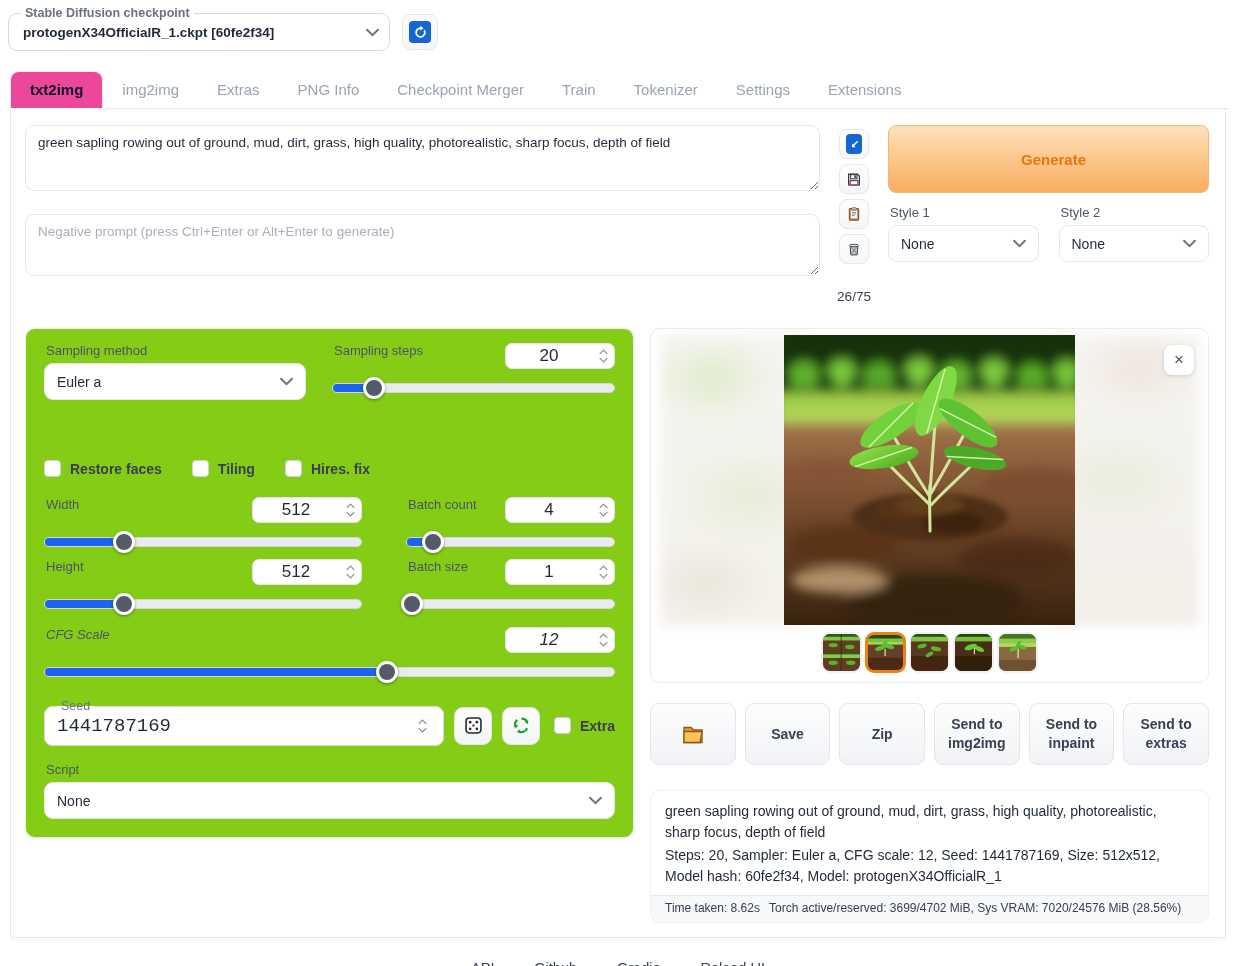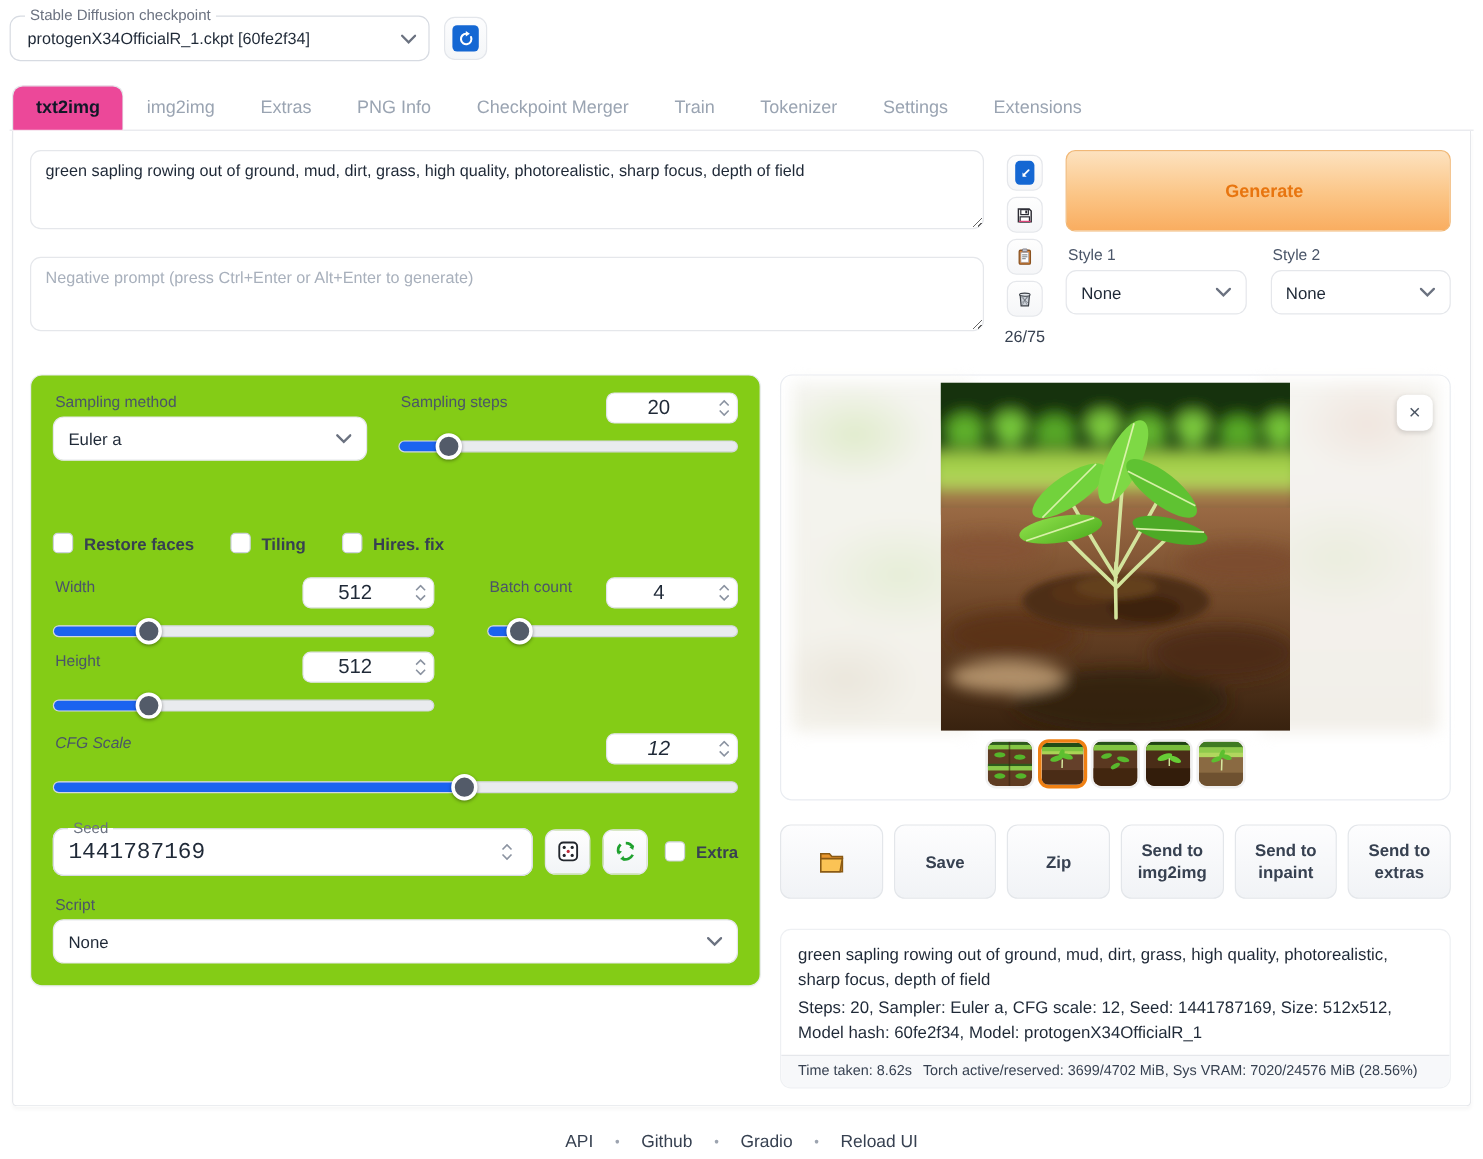--- a/index.html
+++ b/index.html
@@ -8,21 +8,21 @@
     width:1236px; height:966px; overflow:hidden; background:#fff;
     font-family:"Liberation Sans","DejaVu Sans",sans-serif;
     color:#1f2937; font-size:14px;
   }
   .page { position:relative; width:1236px; height:966px; }
 
   
   .ckpt-row { display:flex; align-items:flex-start; gap:12px; padding:6px 0 0 8px; }
   fieldset.field { border:1px solid #d7dbe2; border-radius:9px; margin:0; padding:0 10px 6px 10px; background:#fff; }
   fieldset.field legend { font-size:12.5px; color:#6b7280; padding:0 4px; margin-left:2px; }
-  .ckpt-box { width:350px; }
+  .ckpt-box { width:382px;font-weight:bold; }
   .select-line { display:flex; align-items:center; justify-content:space-between; height:24px; cursor:pointer; }
   .select-line .val { font-size:13.5px; color:#1f2937; padding-left:4px; }
   .icon-btn-sq {
     width:36px; height:36px; margin-top:8px; border:1px solid #e3e6eb; border-radius:9px;
     background:linear-gradient(180deg,#fdfdfe,#f4f6f8); display:flex; align-items:center; justify-content:center; cursor:pointer;
   }
   .blue-chip { width:22px; height:22px; border-radius:4px; background:#1467d3; display:flex; align-items:center; justify-content:center; }
 
   
   .tabbar { display:flex; align-items:flex-end; margin:20px 8px 0 8px; border-bottom:1px solid #e5e7eb; padding-left:2px; }
@@ -47,21 +47,21 @@
   }
   textarea.prompt::placeholder { color:#a8b0bc; }
   #pos-prompt { height:66px; }
   #neg-prompt { height:62px; margin-top:20px; }
   .tools-col { width:32px; display:flex; flex-direction:column; align-items:center; gap:5px; padding-top:4px; }
   .tool-btn {
     width:30px; height:30px; border:1px solid #e5e7eb; border-radius:8px; cursor:pointer;
     background:linear-gradient(180deg,#fefefe,#f5f6f8); display:flex; align-items:center; justify-content:center;
   }
   .tool-btn .blue-chip { width:20px; height:20px; }
-  .token-counter { margin-top:4px; font-size:13.5px; color:#374151; }
+  .token-counter { margin-top:20px; font-size:13.5px; color:#374151; }
   .gen-col { width:321px; flex:0 0 321px; }
   .generate-btn {
     width:100%; height:68px; border:1px solid #f1b877; border-radius:8px; cursor:pointer;
     background:linear-gradient(180deg,#fde2bf 0%, #fbc astonished 50%, #f9b express 100%);
     background:linear-gradient(180deg,#fde2bf 0%, #fbc586 55%, #f9ad60 100%);
     color:#e8750f; font-weight:700; font-size:15px; font-family:inherit;padding-left:16px;
   }
   .styles-row { display:flex; gap:20px; margin-top:12px; }
   .style-box { flex:1; }
   .field-label { font-size:13px; color:#4a5568; margin:0 0 5px 2px; }
@@ -384,20 +384,41 @@
                     <svg width="9" height="6" viewBox="0 0 12 8">
                         <path d="M1 6.5 L6 1.5 L11 6.5" fill="none" stroke="#8b93a1" stroke-width="1.8"></path>
                       </svg>
                     <svg width="9" height="6" viewBox="0 0 12 8">
                         <path d="M1 1.5 L6 6.5 L11 1.5" fill="none" stroke="#8b93a1" stroke-width="1.8"></path>
                       </svg>
                   </div>
                 </div>
               </div>
               <div class="slider" style="--pct: 13%;">
+                <div class="track"></div>
+                  <div class="fill"></div>
+                  <div class="sthumb"></div>
+              </div>
+            </div>
+            <div class="dim-cell">
+              <div class="num-header">
+                <div class="field-label">Batch size</div>
+                <div class="numbox">
+                  <div class="numval">1</div>
+                  <div class="stepper">
+                    <svg width="9" height="6" viewBox="0 0 12 8">
+                        <path d="M1 6.5 L6 1.5 L11 6.5" fill="none" stroke="#8b93a1" stroke-width="1.8"></path>
+                      </svg>
+                    <svg width="9" height="6" viewBox="0 0 12 8">
+                        <path d="M1 1.5 L6 6.5 L11 1.5" fill="none" stroke="#8b93a1" stroke-width="1.8"></path>
+                      </svg>
+                  </div>
+                </div>
+              </div>
+              <div class="slider" style="--pct: 3%;">
                 <div class="track"></div>
                   <div class="fill"></div>
                   <div class="sthumb"></div>
               </div>
             </div>
           </div>
         </div>
 
         <div class="cfg-row">
           <div class="num-header">

